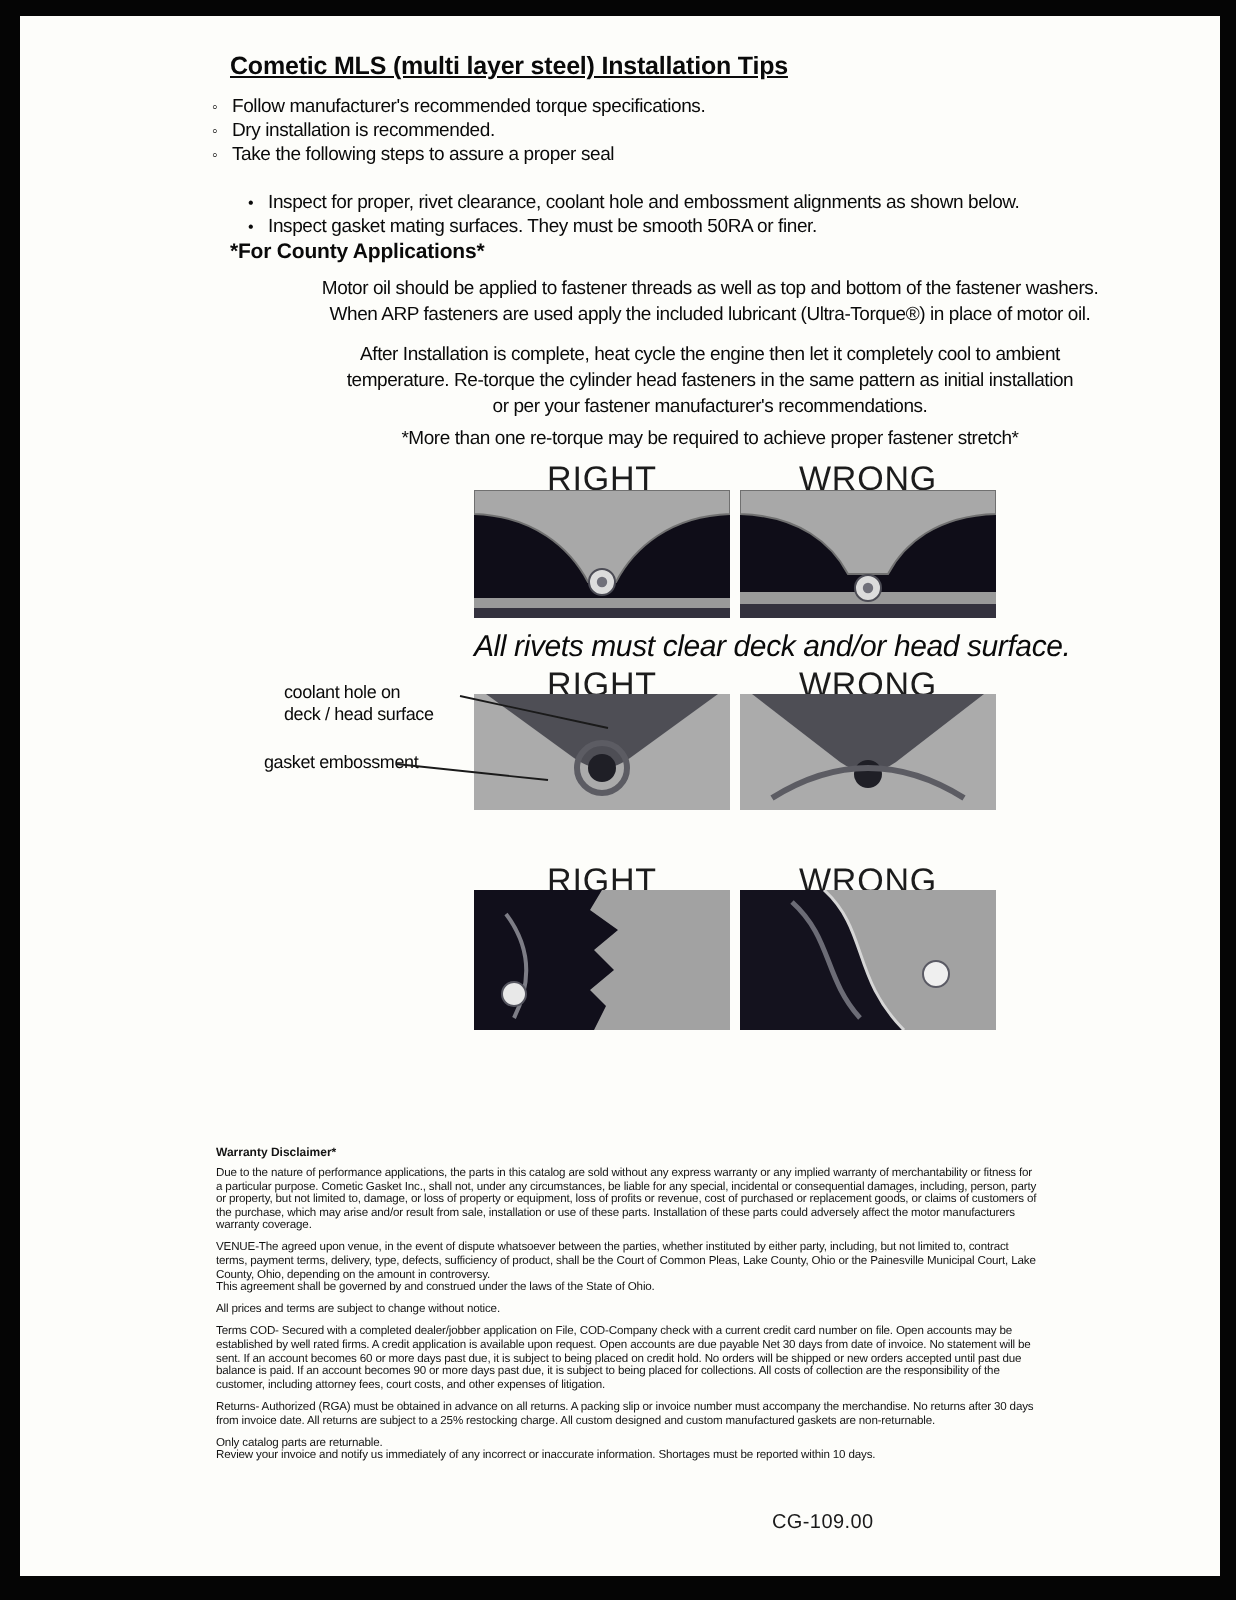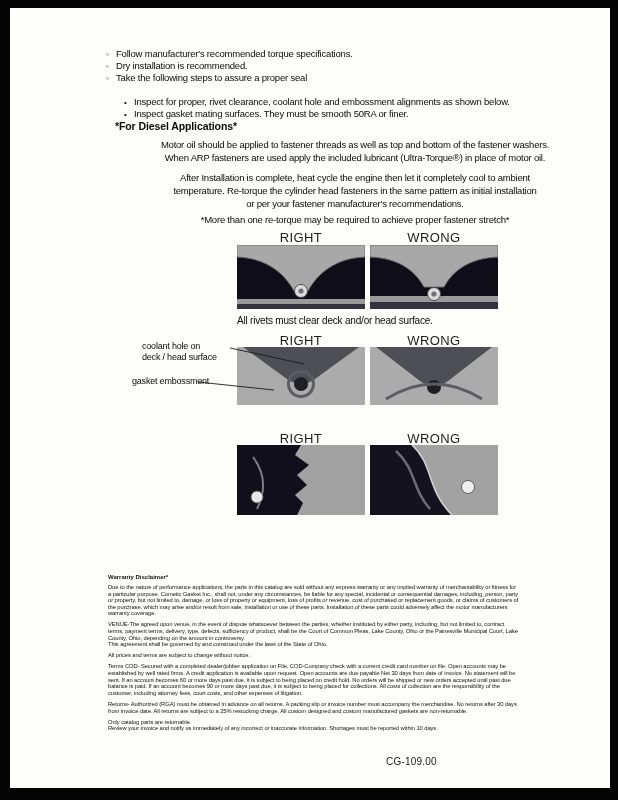--- a/index.html
+++ b/index.html
@@ -21,44 +21,45 @@
     text-decoration: underline; letter-spacing: -0.1px; white-space: nowrap;
     margin: 0;
   }
   .bullet { font-size: 9.5px; letter-spacing: -0.2px; white-space: nowrap; }
   .bullet .bm { display: inline-block; width: 10px; font-size: 8px; }
   .heading { font-size: 10.5px; font-weight: bold; letter-spacing: -0.1px; white-space: nowrap; }
   .para {
     font-size: 9.5px; line-height: 13px; letter-spacing: -0.22px;
     white-space: pre-line; width: 480px; text-align: center;
   }
-  .rw-label { font-size: 13px; letter-spacing: 0.4px; color: #1c1c1c; width: 128px; text-align: center; }
-  .caption { font-size: 10px; letter-spacing: -0.2px; white-space: pre-line; }
+  .rw-label { font-size: 17px; letter-spacing: 0.4px; color: #1c1c1c; width: 128px; text-align: center; }
+  .caption { font-size: 15px; letter-spacing: -0.2px; white-space: pre-line; font-style: italic; }
   .ann { font-size: 9px; letter-spacing: -0.2px; white-space: pre-line; line-height: 11px; }
   .diagram { width: 128px; z-index: 1; }
   .diagram svg { display: block; }
   .ann-arrows { z-index: 5; pointer-events: none; }
   .disc-wrap { width: 412px; color: #141414; }
   .disc-head { font-size: 6px; font-weight: bold; margin: 0 0 4px 0; }
   .disc { font-size: 5.8px; line-height: 6.6px; letter-spacing: -0.08px; margin: 0 0 4.5px 0; white-space: pre-line; }
   .footer-code { font-size: 10px; color: #1a1a1a; letter-spacing: 0.2px; }
 </style>
 </head>
 <body>
 
 <div class="page">
 
+  <h1 class="abs title" style="left:105px; top:18px;">Cometic MLS (multi layer steel) Installation Tips</h1>
 
   <div class="abs bullet" style="left:96px; top:40px;"><span class="bm">◦</span><span>Follow manufacturer's recommended torque specifications.</span></div>
   <div class="abs bullet" style="left:96px; top:52px;"><span class="bm">◦</span><span>Dry installation is recommended.</span></div>
   <div class="abs bullet" style="left:96px; top:64px;"><span class="bm">◦</span><span>Take the following steps to assure a proper seal</span></div>
   <div class="abs bullet" style="left:114px; top:64px;margin-top:36px;"><span class="bm">•</span><span>Inspect gasket mating surfaces. They must be smooth 50RA or finer.</span></div>
   <div class="abs bullet" style="left:114px; top:88px;"><span class="bm">•</span><span>Inspect for proper, rivet clearance, coolant hole and embossment alignments as shown below.</span></div>
 
-  <div class="abs heading" style="left:105px; top:112px;">*For Diesel Applications*</div>
+  <div class="abs heading" style="left:105px; top:112px;">*For County Applications*</div>
   <div class="abs para" style="left:105px; top:130px;">Motor oil should be applied to fastener threads as well as top and bottom of the fastener washers.
 When ARP fasteners are used apply the included lubricant (Ultra-Torque®) in place of motor oil.</div>
   <div class="abs para" style="left:105px; top:205px;">*More than one re-torque may be required to achieve proper fastener stretch*</div>
   <div class="abs para" style="left:105px; top:163px;">After Installation is complete, heat cycle the engine then let it completely cool to ambient
 temperature. Re-torque the cylinder head fasteners in the same pattern as initial installation
 or per your fastener manufacturer's recommendations.</div>
 
   <div class="abs rw-label" style="left:227px; top:222px;">RIGHT</div>
   <div class="abs rw-label" style="left:360px; top:222px;">WRONG</div>
 

